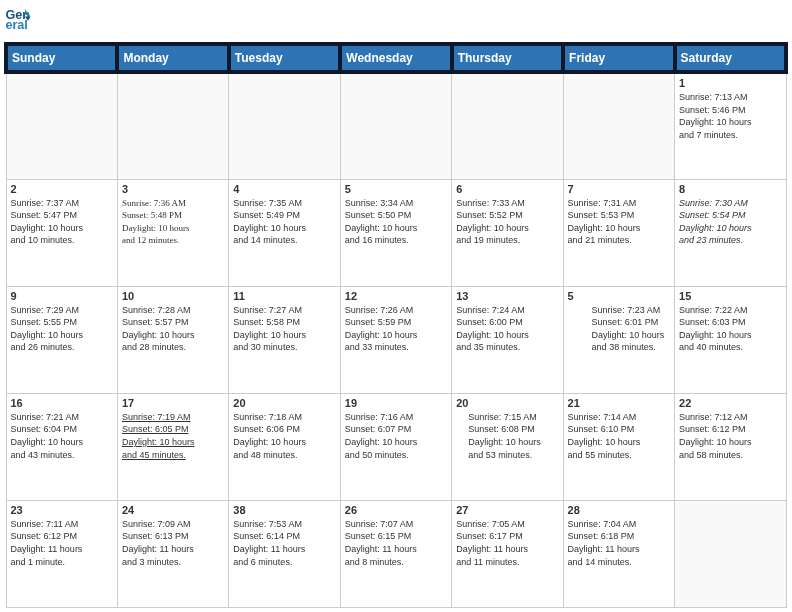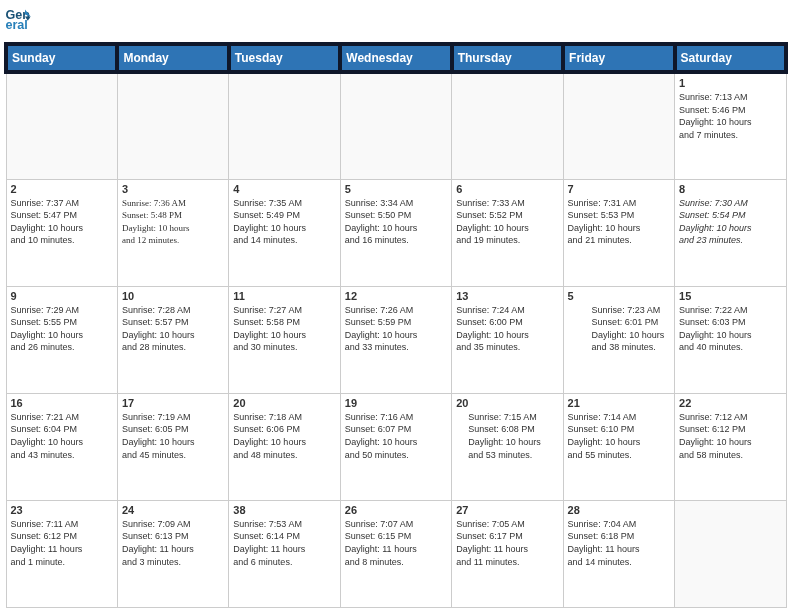--- a/index.html
+++ b/index.html
@@ -252,21 +252,21 @@
         <tr>
           <td>
             <span class="day-number">16</span>
             <div class="day-info" style="white-space: pre-line;">Sunrise: 7:21 AM
 Sunset: 6:04 PM
 Daylight: 10 hours
 and 43 minutes.</div>
           </td>
           <td>
             <span class="day-number">17</span>
-            <div class="day-info" style="white-space: pre-line;">Sunrise: 7:19 AM
+            <div class="day-info" style="white-space: pre-line; text-decoration: underline;">Sunrise: 7:19 AM
 Sunset: 6:05 PM
 Daylight: 10 hours
 and 45 minutes.</div>
           </td>
           <td>
             <span class="day-number">20</span>
             <div class="day-info" style="white-space: pre-line;">Sunrise: 7:18 AM
 Sunset: 6:06 PM
 Daylight: 10 hours
 and 48 minutes.</div>

